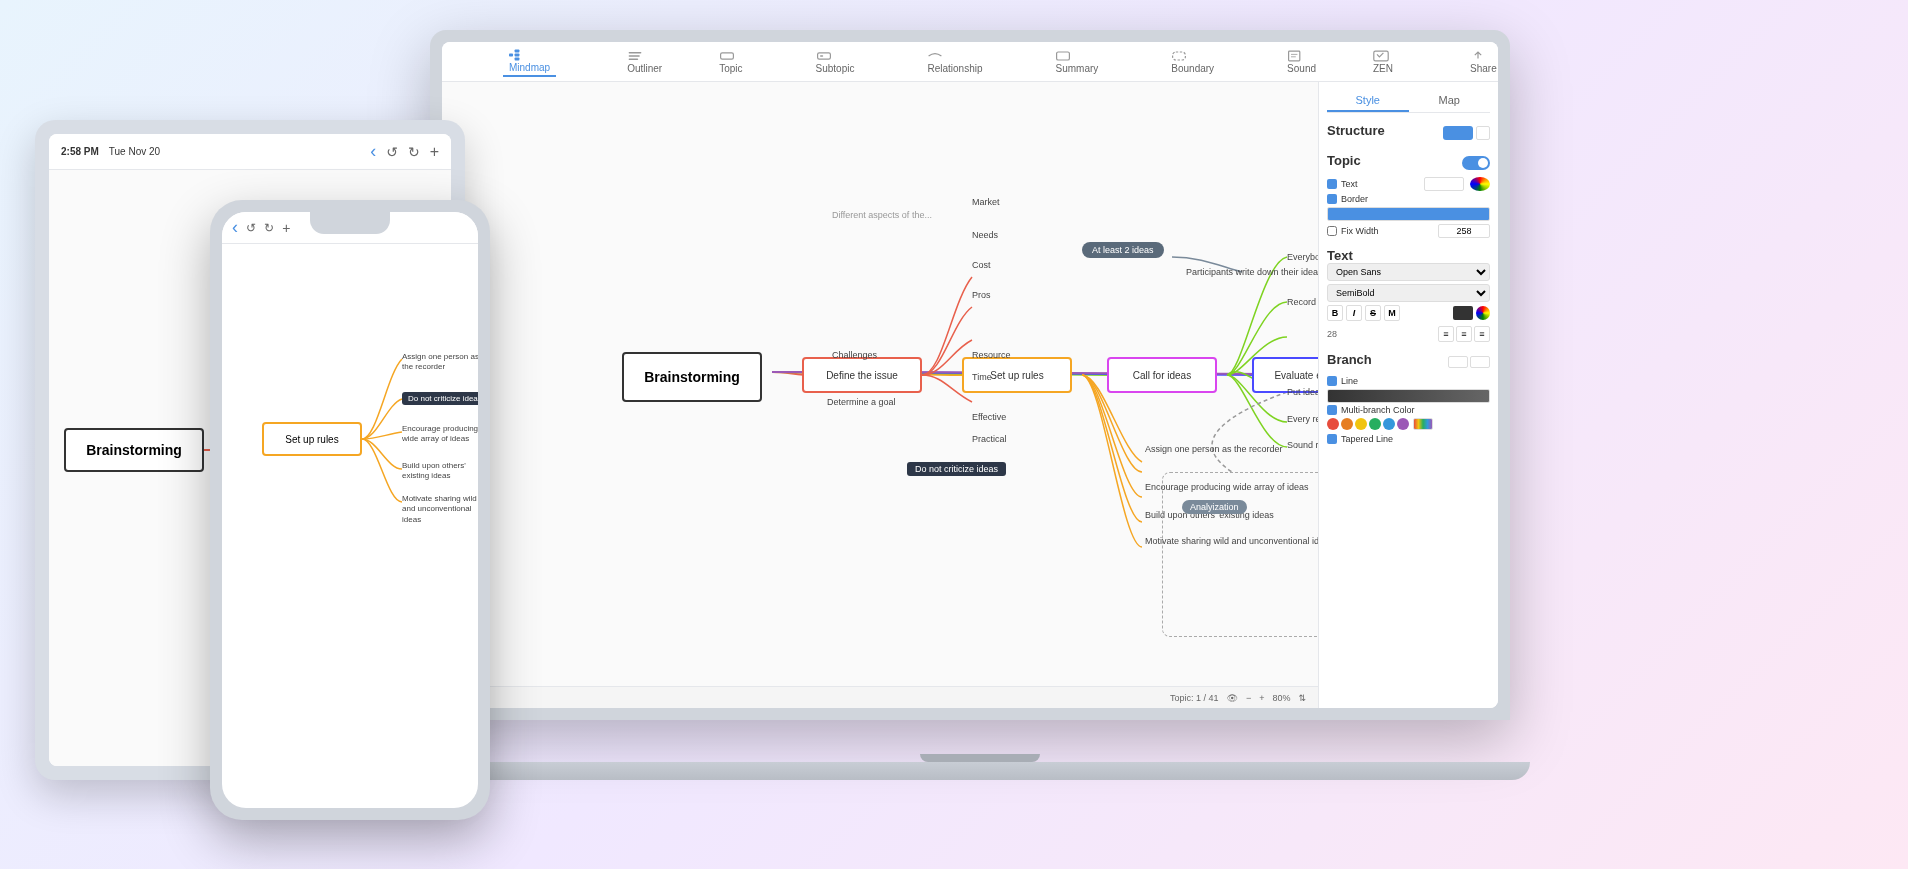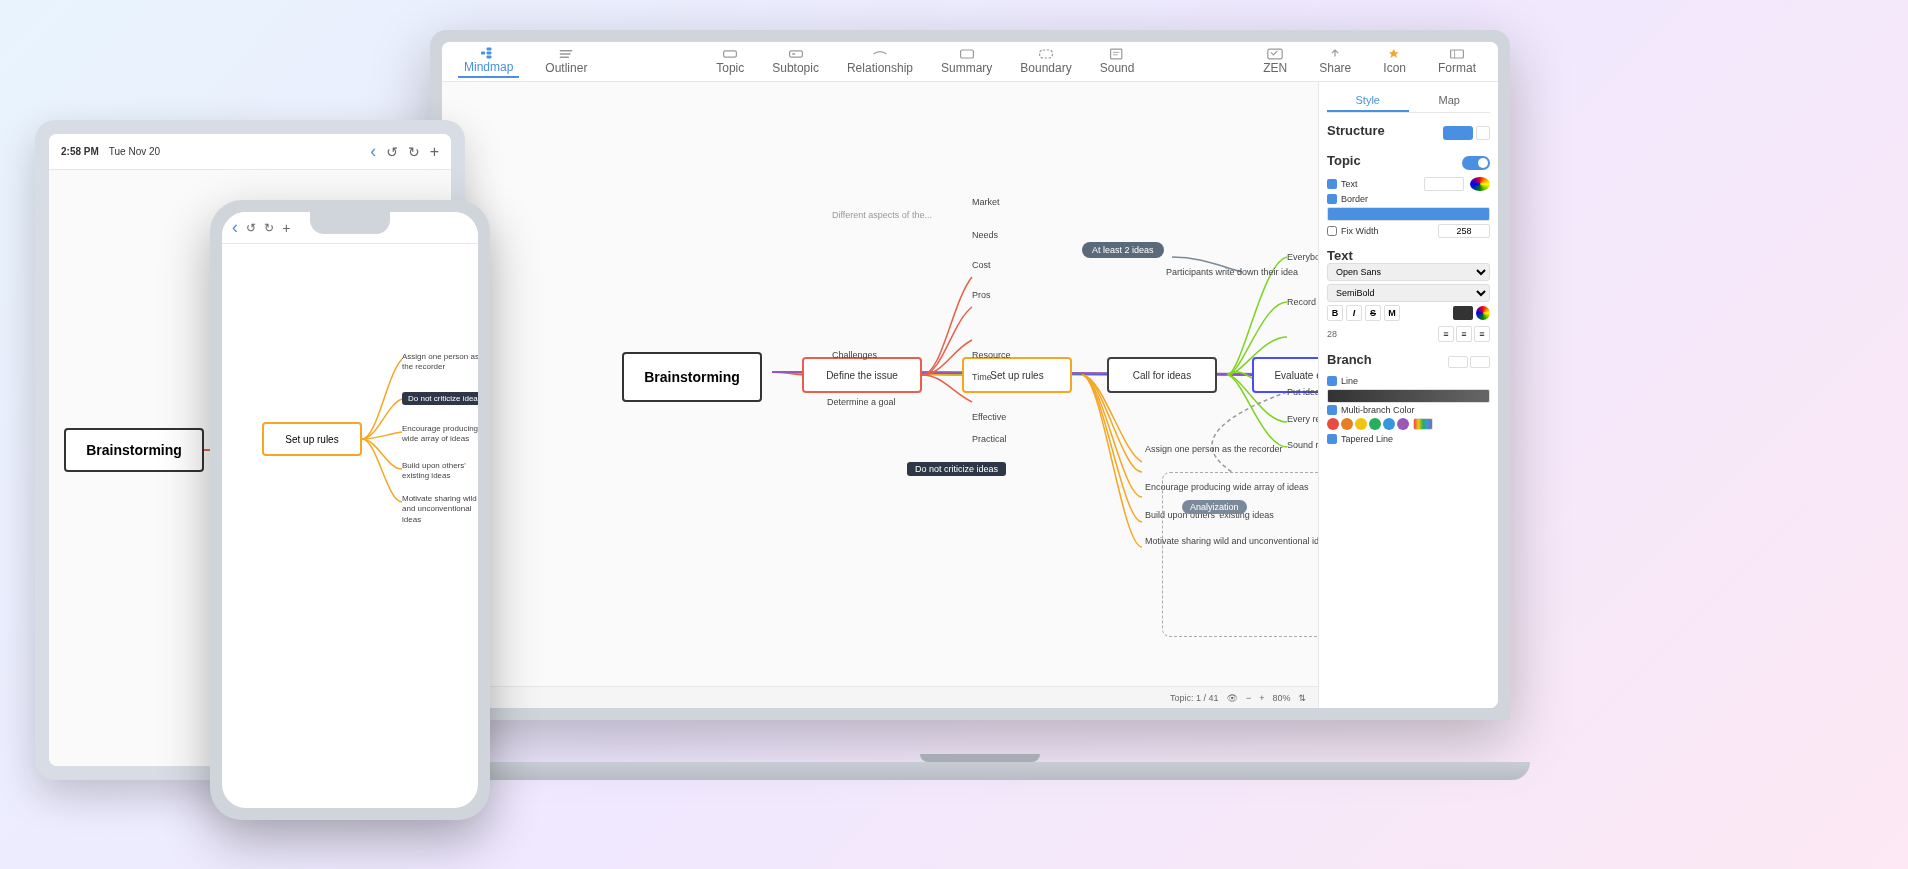--- a/index.html
+++ b/index.html
@@ -70,25 +70,25 @@
       background: #fff;
     }
     .toolbar-left {
       display: flex;
       gap: 20px;
       align-items: center;
     }
     .toolbar-tool {
       display: flex;
       flex-direction: column;
-      align-items: center;
-      font-size: 12px;
+      font-size: 10px;
       color: #666;
       cursor: pointer;
       padding: 2px 6px;
+      margin-left: 45px;
     }
     .toolbar-tool.active {
       color: #4a90e2;
       border-bottom: 2px solid #4a90e2;
     }
     .toolbar-tool-icon {
       width: 16px;
       height: 12px;
       margin-bottom: 1px;
     }
@@ -290,21 +290,21 @@
       height: 36px;
       border: 2px solid #f5a623;
       background: #fff;
       color: #333;
     }
     .node-call {
       left: 665px;
       top: 275px;
       width: 110px;
       height: 36px;
-      border: 2px solid #404040;
+      border: 2px solid #d946ef;
       background: #fff;
       color: #333;
     }
     .node-evaluate {
       left: 810px;
       top: 275px;
       width: 130px;
       height: 36px;
       border: 2px solid #4a4aff;
       background: #fff;
@@ -691,21 +691,21 @@
             </div>
 
             <div class="node node-evaluate">
               <span style="font-size:10px;">Evaluate each idea</span>
             </div>
 
             <div class="balloon" style="left:640px; top:160px;">
               <span>At least 2 ideas</span>
             </div>
 
-            <div class="subnode" style="left:700px; top:185px;padding-left:24px;">
+            <div class="subnode" style="left:720px; top:185px;padding-left:24px;">
               <span>Participants write down their idea</span>
             </div>
 
             <div class="subnode" style="left:390px; top:128px; color:#999; font-size:9px;">Different aspects of the...</div>
             <div class="subnode" style="left:530px; top:115px;">Market</div>
             <div class="subnode" style="left:530px; top:148px;">Needs</div>
             <div class="subnode" style="left:530px; top:178px;">Cost</div>
             <div class="subnode" style="left:530px; top:208px;">Pros</div>
             <div class="subnode" style="left:390px; top:268px;">Challenges</div>
             <div class="subnode" style="left:530px; top:268px;">Resource</div>

